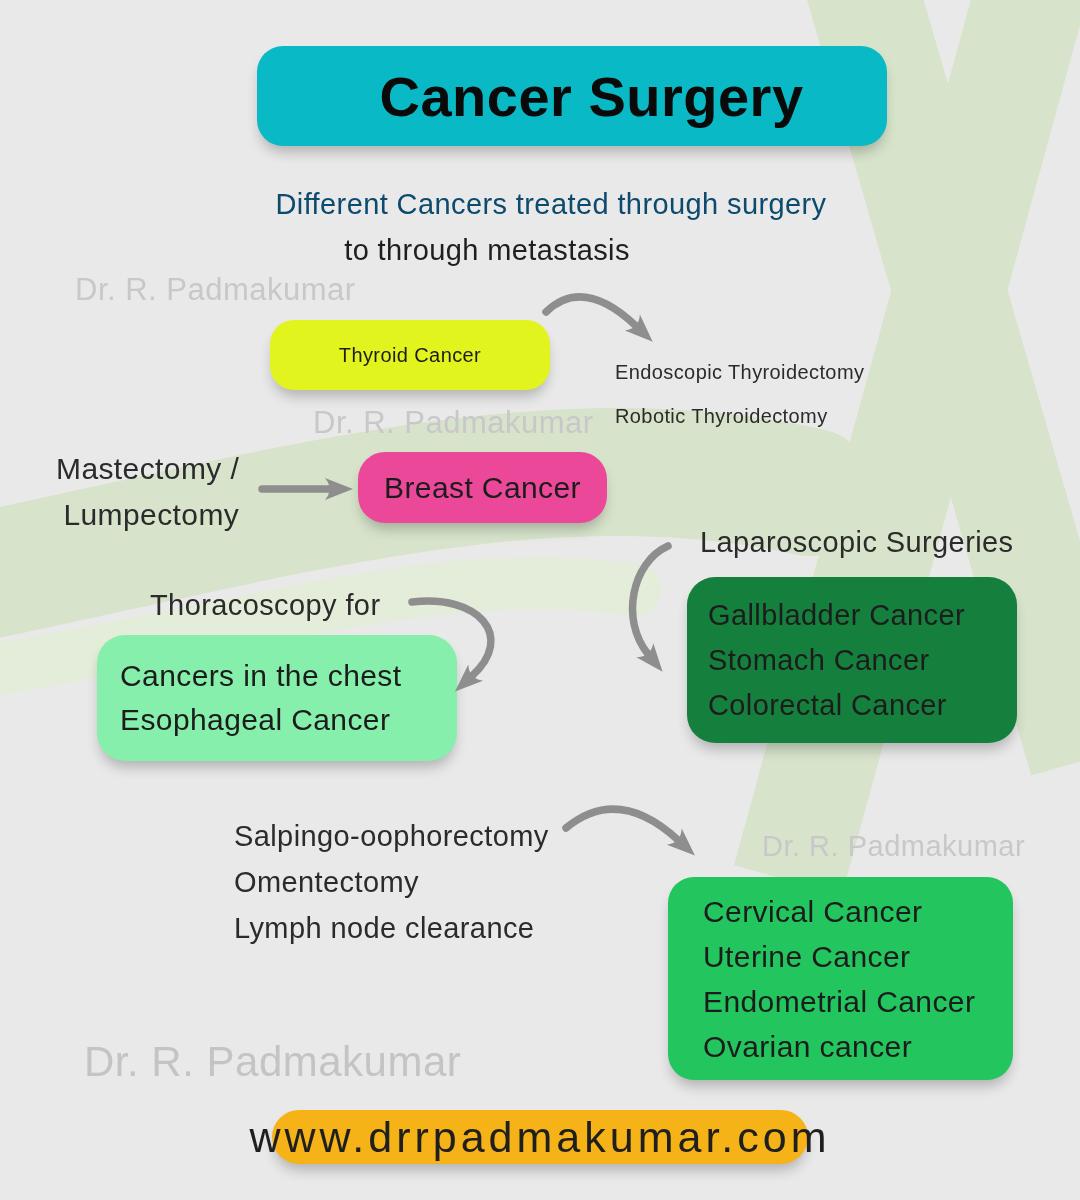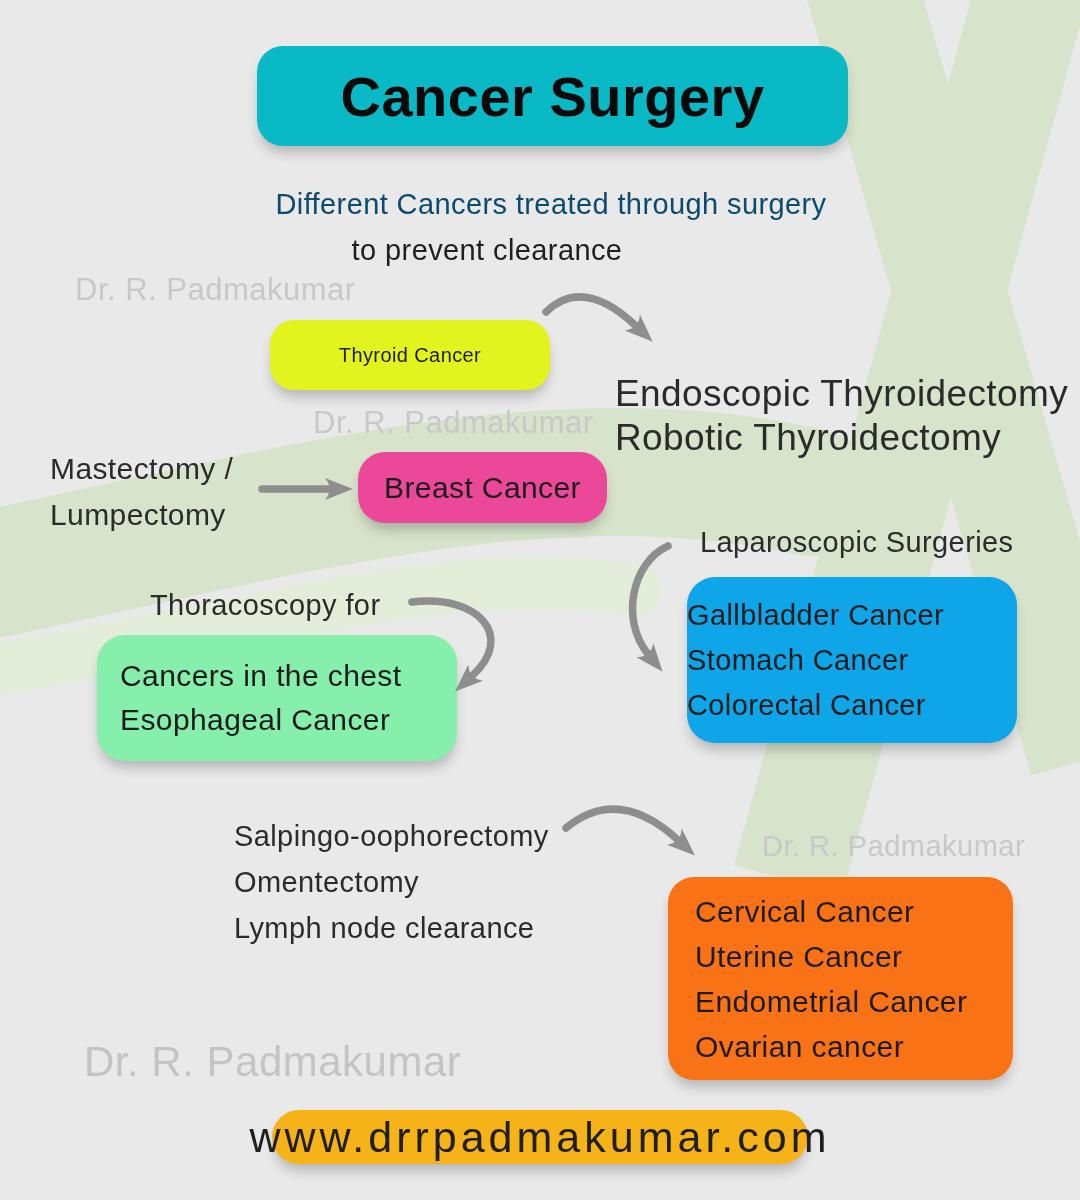--- a/index.html
+++ b/index.html
@@ -17,37 +17,37 @@
   #wm4{left:84px;top:1038px;font-size:42px;color:#c4c4c4;}
   .t{position:absolute;z-index:2;color:#2b2b2b;white-space:nowrap;letter-spacing:.4px;}
   .box{
     position:absolute;z-index:2;color:#1c1c1c;letter-spacing:.4px;
     box-shadow:0 9px 13px -3px rgba(0,0,0,.24);
     display:flex;flex-direction:column;justify-content:center;
   }
   .center{align-items:center;text-align:center;}
   #title-box{
     left:257px;top:46px;width:591px;height:100px;border-radius:26px;
-    background:#0ab9c6;font-size:56px;font-weight:bold;color:#0a0a0a;letter-spacing:.5px;
+    background:#0ab9c6;font-size:56px;font-weight:bold;color:#0a0a0a;letter-spacing:.5px;padding-left:39px;
   }
   #subtitle1{left:551px;top:188px;transform:translateX(-50%);font-size:29px;color:#0c4a6e;}
   #subtitle2{left:487px;top:234px;transform:translateX(-50%);font-size:29px;color:#1f1f1f;}
   #thyroid-box{left:270px;top:320px;width:280px;height:70px;border-radius:24px;background:#e2f41d;font-size:20px;}
-  #endo-list{left:615px;top:372px;font-size:37px;line-height:44px;}
-  #mast-list{left:50px;top:446px;font-size:30px;line-height:46px;}
+  #endo-list{left:615px;top:350px;font-size:20px;line-height:44px;}
+  #mast-list{left:56px;top:446px;font-size:30px;line-height:46px;text-align:right;}
   #breast-box{left:358px;top:452px;width:249px;height:71px;border-radius:27px;background:#ec4899;font-size:30px;}
   #lap-label{left:700px;top:526px;font-size:29px;}
-  #gall-box{left:687px;top:577px;width:330px;height:166px;border-radius:28px;background:#0ea5e9;
-            font-size:29px;line-height:45px;box-sizing:border-box;}
+  #gall-box{left:687px;top:577px;width:330px;height:166px;border-radius:28px;background:#15803d;
+            font-size:29px;line-height:45px;padding-left:21px;box-sizing:border-box;}
   #thor-label{left:118px;top:589px;font-size:29px;margin-left:32px;}
   #chest-box{left:97px;top:635px;width:360px;height:126px;border-radius:28px;background:#86efac;
              font-size:30px;line-height:44px;padding-left:23px;box-sizing:border-box;}
   #hyst-list{left:234px;top:813px;font-size:29px;line-height:46px;}
-  #cerv-box{left:668px;top:877px;width:345px;height:203px;border-radius:26px;background:#f97316;
-            font-size:30px;line-height:45px;padding-left:27px;box-sizing:border-box;}
+  #cerv-box{left:668px;top:877px;width:345px;height:203px;border-radius:26px;background:#22c55e;
+            font-size:30px;line-height:45px;padding-left:35px;box-sizing:border-box;}
   #url-pill{left:272px;top:1110px;width:536px;height:54px;border-radius:27px;background:#f5b317;
             font-size:43px;letter-spacing:4px;color:#1f1f1f;}
 </style>
 </head>
 <body>
 
 <div id="canvas">
 
   <svg id="bg-layer" class="layer" width="1080" height="1200" viewBox="0 0 1080 1200">
     <path d="M 848 -60 L 1085 760" stroke="#d7e4cb" stroke-width="112" fill="none"></path>
@@ -58,21 +58,21 @@
 
   <div class="wm" id="wm1">Dr. R. Padmakumar</div>
   <div class="wm" id="wm2">Dr. R. Padmakumar</div>
   <div class="wm" id="wm3">Dr. R. Padmakumar</div>
   <div class="wm" id="wm4">Dr. R. Padmakumar</div>
 
   <div class="box center" id="title-box">
     <span>Cancer Surgery</span>
   </div>
   <div class="t" id="subtitle1">Different Cancers treated through surgery</div>
-  <div class="t" id="subtitle2">to prevent clearance</div>
+  <div class="t" id="subtitle2">to through metastasis</div>
 
   <div class="box center" id="thyroid-box">
     <span>Thyroid Cancer</span>
   </div>
   <div class="t" id="endo-list">
     <div>Endoscopic Thyroidectomy</div>
     <div>Robotic Thyroidectomy</div>
   </div>
 
   <div class="t" id="mast-list">

